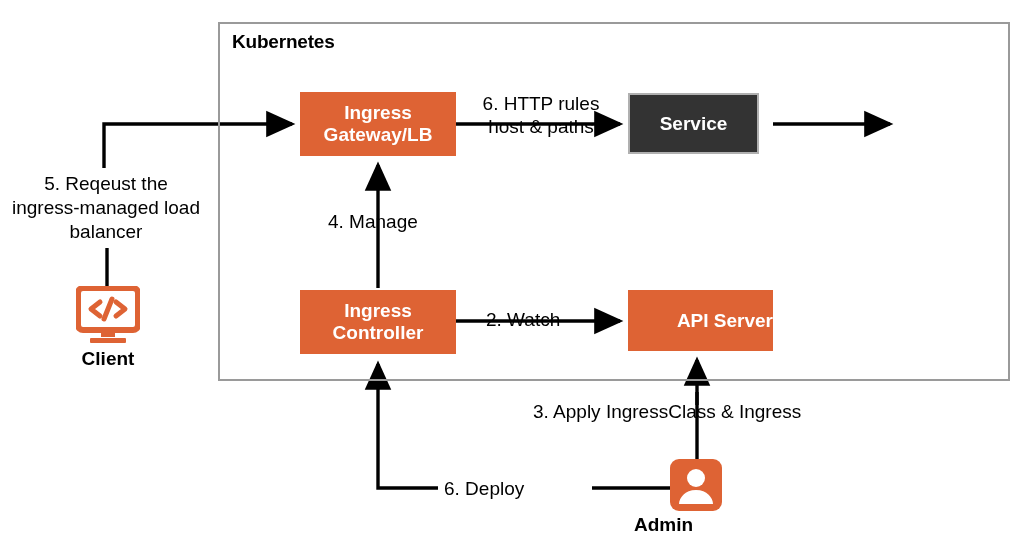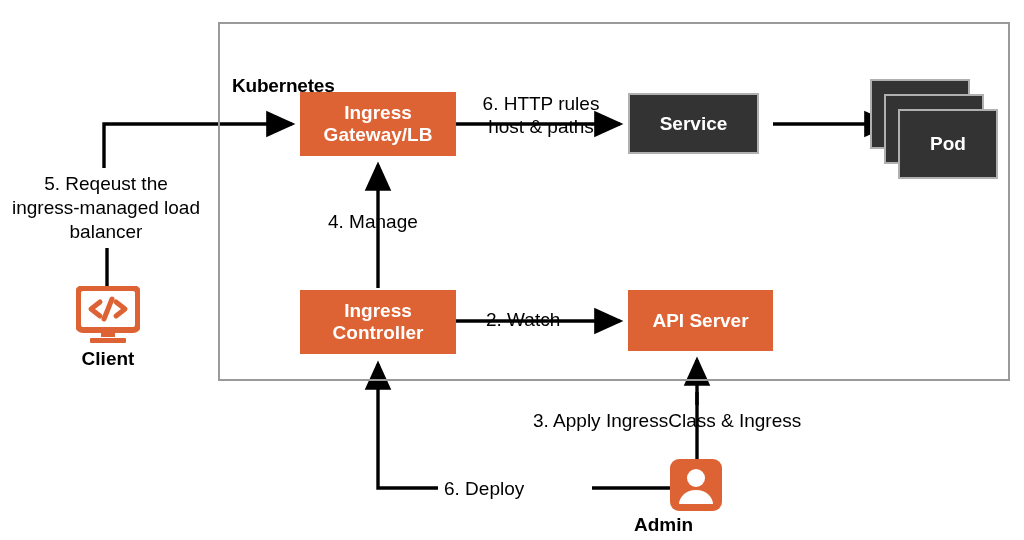--- a/index.html
+++ b/index.html
@@ -41,21 +41,20 @@
   }
   .cluster-title {
     position: absolute;
     left: 232px;
     top: 31px;
     font-size: 19px;
     font-weight: bold;
     letter-spacing: -0.2px;
     color: #000000;
     white-space: nowrap;
-    margin-top: 44px;
   }
 
   
   .node {
     position: absolute;
     display: flex;
     align-items: center;
     justify-content: center;
     text-align: center;
     box-sizing: border-box;
@@ -70,20 +69,21 @@
     left: 300px; top: 92px; width: 156px; height: 64px;
     font-size: 19px;
   }
   #node-ingress-controller {
     left: 300px; top: 290px; width: 156px; height: 64px;
     font-size: 19px;
   }
   #node-api-server {
     left: 628px; top: 290px; width: 145px; height: 61px;
     font-size: 19px;
+    justify-content: flex-end;
   }
   #node-service {
     left: 628px; top: 93px; width: 131px; height: 61px;
     font-size: 19px;
   }
 
   
   .pod-stack { position: absolute; left: 870px; top: 79px; width: 132px; height: 102px; }
   .pod-layer {
     position: absolute;
@@ -126,21 +126,21 @@
   #label-request-lb {
     left: 8px; top: 172px; width: 196px;
     text-align: center; white-space: normal;
   }
   #label-http-rules {
     left: 466px; top: 92px; width: 150px;
     text-align: center; white-space: normal; line-height: 1.22;
   }
   #label-manage  { left: 328px; top: 210px; }
   #label-watch   { left: 486px; top: 292px; margin-top: 16px; }
-  #label-apply   { left: 533px; top: 409px; }
+  #label-apply   { left: 533px; top: 400px; }
   #label-deploy  { left: 444px; top: 477px; }
 </style>
 </head>
 <body>
 
 <div id="canvas">
 
   <svg id="wires" viewBox="0 0 1024 540" xmlns="http://www.w3.org/2000/svg">
     <defs>
       <marker id="arrow" markerWidth="9" markerHeight="9" refX="7.6" refY="4.5" orient="auto" markerUnits="strokeWidth">
@@ -202,27 +202,20 @@
   </div>
 
   <div id="node-api-server" class="node orange">
     <span>API Server</span>
   </div>
 
   <div id="node-service" class="node dark">
     <span>Service</span>
   </div>
 
-  <div class="pod-stack">
-    <div class="pod-layer pod-back"></div>
-    <div class="pod-layer pod-mid"></div>
-    <div class="pod-layer pod-front">
-      <span>Pod</span>
-    </div>
-  </div>
 
   <svg class="client-icon" viewBox="0 0 64 58" xmlns="http://www.w3.org/2000/svg">
     <rect x="2" y="2" width="60" height="42" rx="5" ry="5" fill="none" stroke="#DE6334" stroke-width="6"></rect>
     <path d="M24,16 L15,23 L24,30" fill="none" stroke="#DE6334" stroke-width="5" stroke-linecap="round" stroke-linejoin="round"></path>
     <path d="M40,16 L49,23 L40,30" fill="none" stroke="#DE6334" stroke-width="5" stroke-linecap="round" stroke-linejoin="round"></path>
     <path d="M36,13 L28,33" fill="none" stroke="#DE6334" stroke-width="5" stroke-linecap="round"></path>
     <rect x="25" y="45" width="14" height="6" fill="#DE6334"></rect>
     <rect x="14" y="52" width="36" height="5" rx="1" fill="#DE6334"></rect>
   </svg>
   <div class="client-caption">Client</div>

